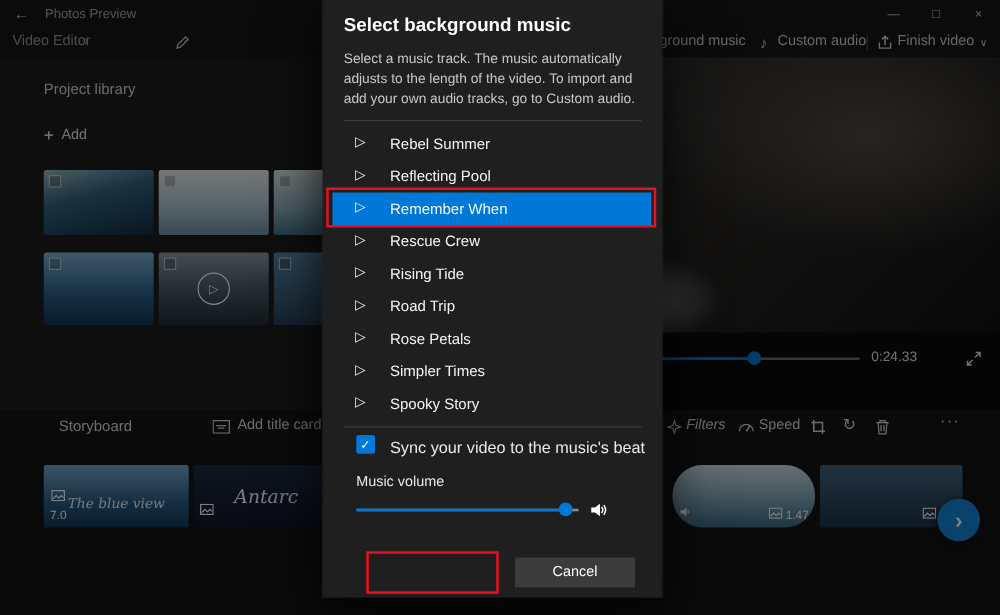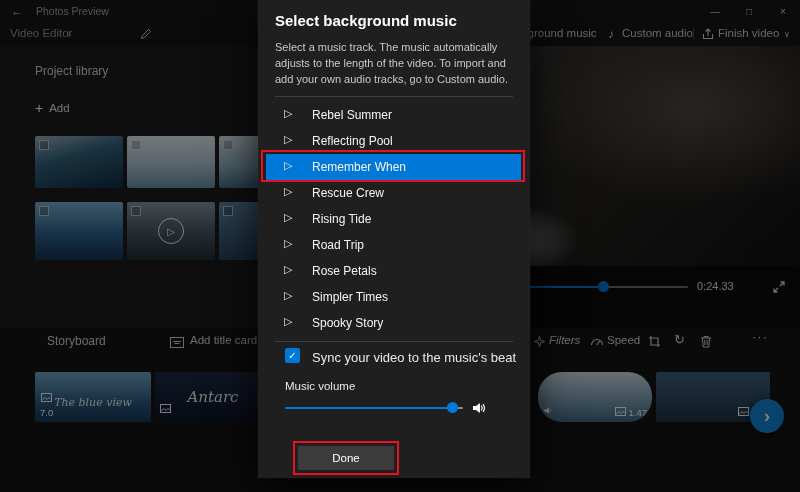--- a/index.html
+++ b/index.html
@@ -292,16 +292,16 @@
     <div class="sl-fill"></div>
     <div class="sl-thumb"></div>
     <span class="abs" style="left:213px;top:400px;">
       <svg width="16" height="16" viewBox="0 0 16 16">
           <path d="M2 6h3l4-3v10l-4-3H2z" fill="#fff"></path>
           <path d="M10.5 6 Q12 8 10.5 10" stroke="#fff" fill="none" stroke-width="1.2" stroke-linecap="round"></path>
           <path d="M12.3 4.5 Q14.6 8 12.3 11.5" stroke="#fff" fill="none" stroke-width="1.2" stroke-linecap="round"></path>
         </svg>
     </span>
 
-    <div class="btn" style="left:40px;">Done</div>
+    <div class="btn" style="left:154px;">Cancel</div>
     <div class="annot" style="left:35px;top:441px;width:106px;height:34px;"></div>
   </div>
 </div>
 
 </body></html>

